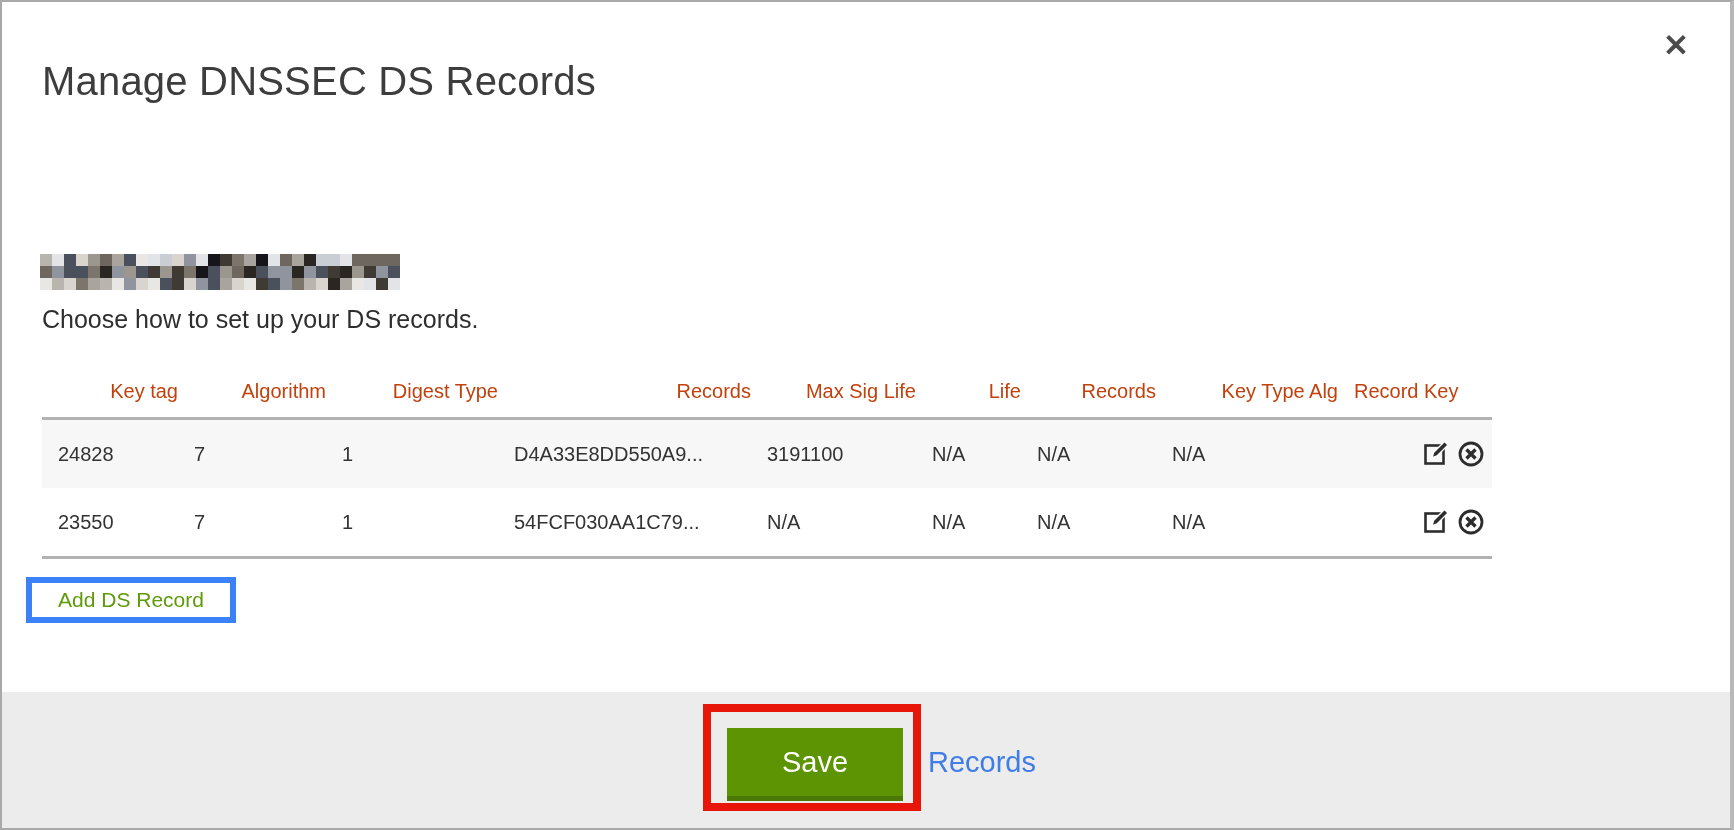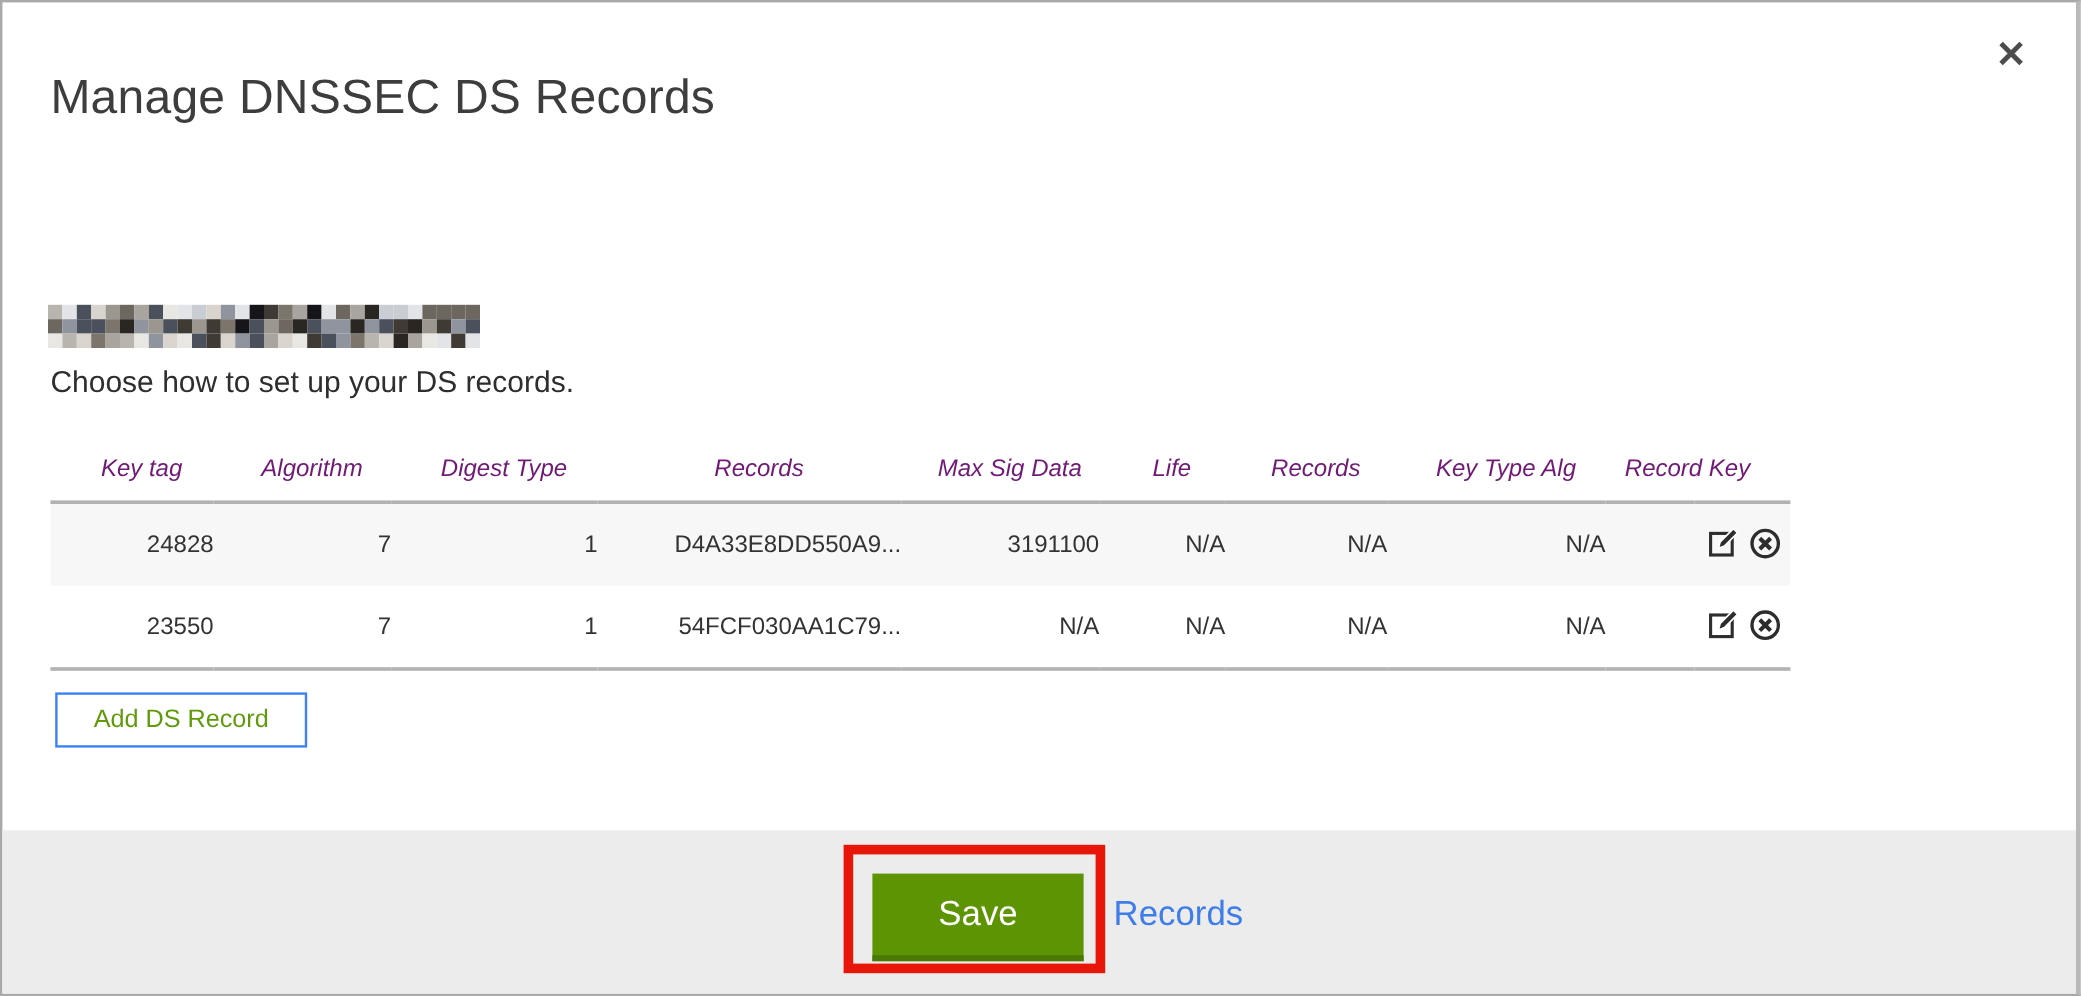--- a/index.html
+++ b/index.html
@@ -34,35 +34,35 @@
   .subtitle{
     position:absolute;left:40px;top:303px;
     font-size:25px;color:#2e2e2e;white-space:nowrap;
   }
   table.ds-table{
     position:absolute;left:40px;top:363px;
     width:1450px;table-layout:fixed;
     border-collapse:collapse;font-size:20px;color:#333;
   }
   .ds-table th{
-    font-weight:400;text-align:center;height:52px;
+    font-weight:400;text-align:right;height:52px;
     padding:0 0 0 16px;white-space:nowrap;overflow:visible;
-    border-bottom:3px solid #b2b2b2;color:#701a75;font-style:italic;
+    border-bottom:3px solid #b2b2b2;color:#c2410c;
   }
   .ds-table td{
-    height:68px;padding:0 0 0 16px;white-space:nowrap;overflow:visible;text-align:right;
+    height:68px;padding:0 0 0 16px;white-space:nowrap;overflow:visible;
   }
   .ds-table tbody tr:nth-child(odd){background:#f7f7f7;}
   .ds-table tbody tr:last-child td{border-bottom:3px solid #b2b2b2;}
   .ds-table td.actions{padding:0 6px 0 0;text-align:right;}
   .row-icon{display:inline-block;vertical-align:middle;cursor:pointer;margin-left:4px;}
   .add-btn{
-    position:absolute;left:44px;top:575px;
+    position:absolute;left:24px;top:575px;
     width:210px;height:46px;box-sizing:border-box;
-    background:#ffffff;border:2px solid #3b82f6;color:#5f9a0a;
+    background:#ffffff;border:6px solid #3b82f6;color:#5f9a0a;
     font-size:21px;font-family:"Liberation Sans", sans-serif;cursor:pointer;
   }
   .footer{
     position:absolute;left:0;bottom:0;width:100%;height:136px;
     background:#ececec;
   }
   .red-highlight{
     position:absolute;left:701px;top:702px;
     width:218px;height:107px;box-sizing:border-box;
     border:8px solid #e81509;pointer-events:none;
@@ -193,21 +193,21 @@
       <col style="width:182px">
       <col style="width:74px">
     <col style="width:80px">
   </colgroup>
   <thead>
     <tr id="header-row">
         <th>Key tag</th>
         <th>Algorithm</th>
         <th>Digest Type</th>
         <th>Records</th>
-        <th>Max Sig Data</th>
+        <th>Max Sig Life</th>
         <th>Life</th>
         <th>Records</th>
         <th>Key Type Alg</th>
         <th>Record Key</th>
         <th></th>
       </tr>
   </thead>
   <tbody id="table-body">
       <tr>
         <td>24828</td>

